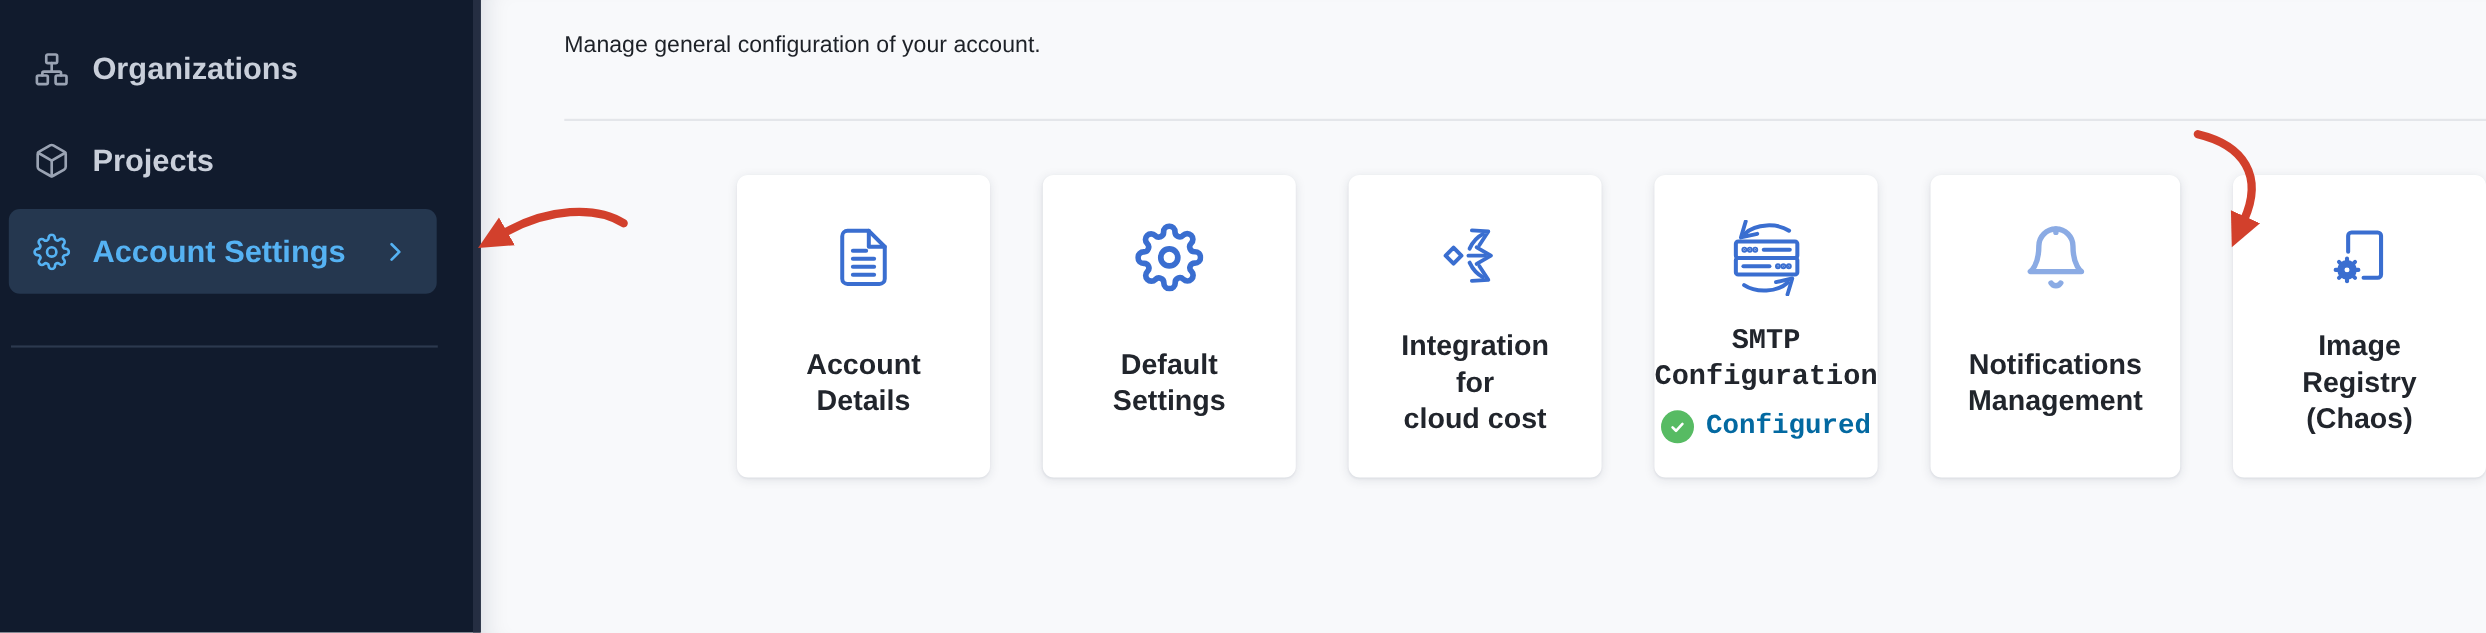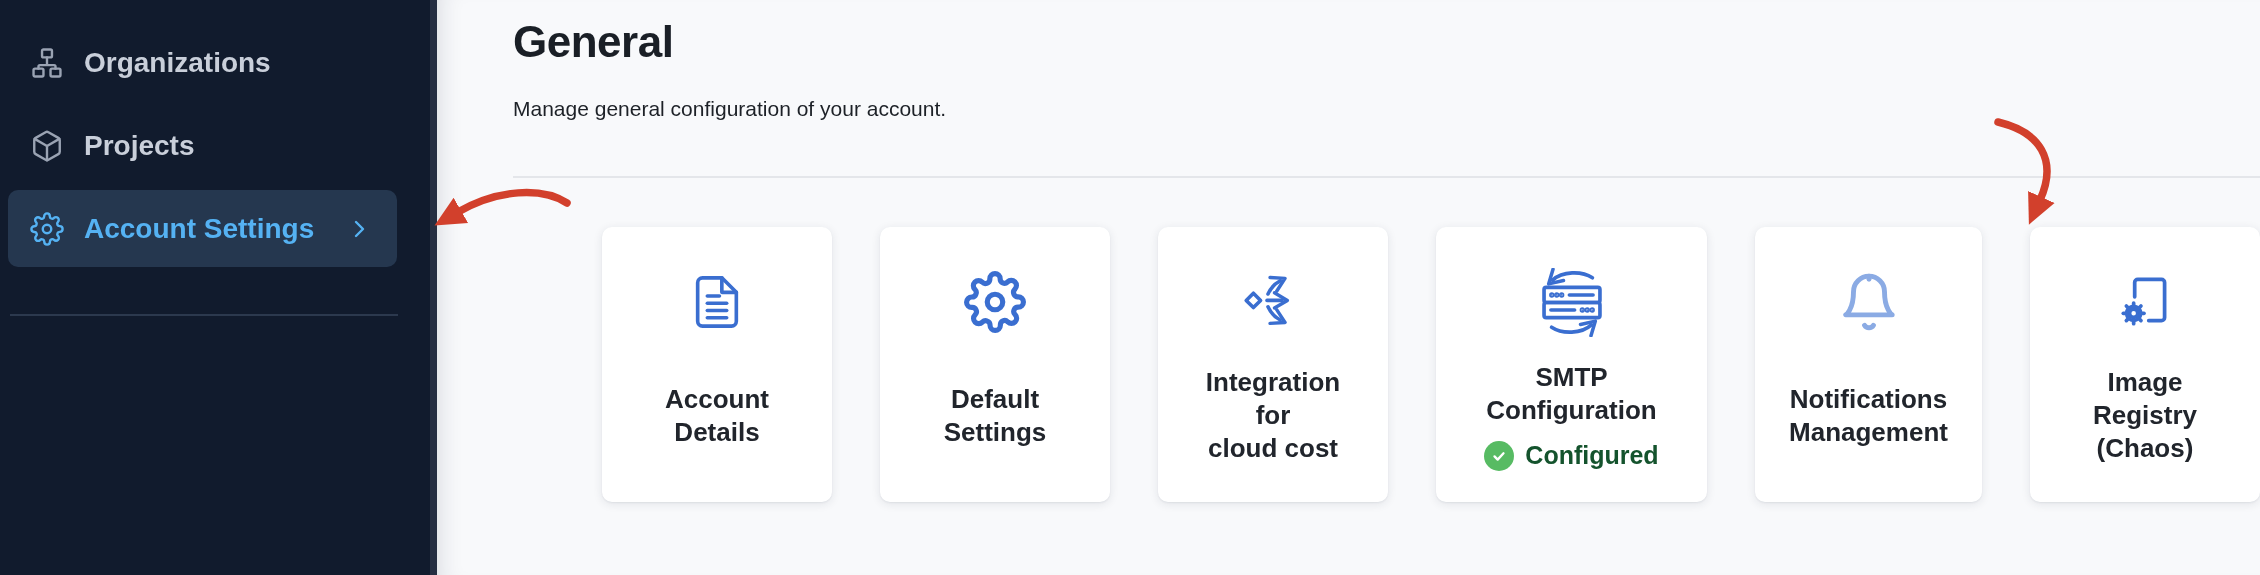--- a/index.html
+++ b/index.html
@@ -56,38 +56,38 @@
   .main-divider { margin-top:48px; height:2px; background:#e4e6ea; width:100%; }
 
   .cards { display:flex; gap:48px; margin-top:49px;justify-content:flex-end; }
   .card {
     width:230px; height:275px;
     background:#ffffff; border-radius:10px;
     box-shadow:0 2px 10px rgba(25,35,60,0.10), 0 1px 2px rgba(25,35,60,0.06);
     display:flex; flex-direction:column; align-items:center;
     cursor:pointer;
   }
-  .card:nth-child(4){ width:271px; }
+  .card:nth-child(4){ width:203px;font-family:Liberation Mono, monospace; }
   .card:nth-child(5){ width:227px; }
   .card-icon { margin-top:40px; height:70px; display:flex; align-items:center; justify-content:center; }
   .card-body {
     flex:1; display:flex; flex-direction:column;
     justify-content:center; align-items:center;
     padding-bottom:8px; text-align:center;
   }
   .card-title {
     font-size:26px; line-height:33px; font-weight:700; color:#21252c;
   }
   .status-row { display:flex; align-items:center; gap:11px; margin-top:14px; }
   .status-dot {
     width:30px; height:30px; border-radius:50%;
     background:#57bb63; display:flex; align-items:center; justify-content:center; flex:none;
   }
   .status-dot svg { width:18px; height:18px; }
-  .status-label { font-size:25px; font-weight:600; color:#14532d; }
+  .status-label { font-size:25px; font-weight:600; color:#0369a1; }
 
   
   .overlay {
     position:absolute; left:0; top:0; width:2260px; height:575px;
     pointer-events:none; z-index:10;
   }
 
   .defs-holder { position:absolute; width:0; height:0; overflow:hidden; }
 </style>
 </head>
@@ -143,21 +143,20 @@
           <polyline points="9 5 16 12 9 19"></polyline>
         </svg>
       </span>
     </div>
 
   </nav>
   <div class="side-divider"></div>
 </aside>
 
 <main class="main">
-  <h1 class="page-title">General</h1>
   <div class="page-subtitle">Manage general configuration of your account.</div>
   <div class="main-divider"></div>
 
   <div class="cards">
 
     <div class="card">
       <div class="card-icon">
         <svg width="58" height="64" viewBox="0 0 24 24" fill="none" stroke="#3a6ed0" stroke-width="1.5" stroke-linecap="round" stroke-linejoin="round">
           <path d="M14 2H6a2 2 0 0 0-2 2v16a2 2 0 0 0 2 2h12a2 2 0 0 0 2-2V8z"></path>
           <polyline points="14 2 14 8 20 8"></polyline>

